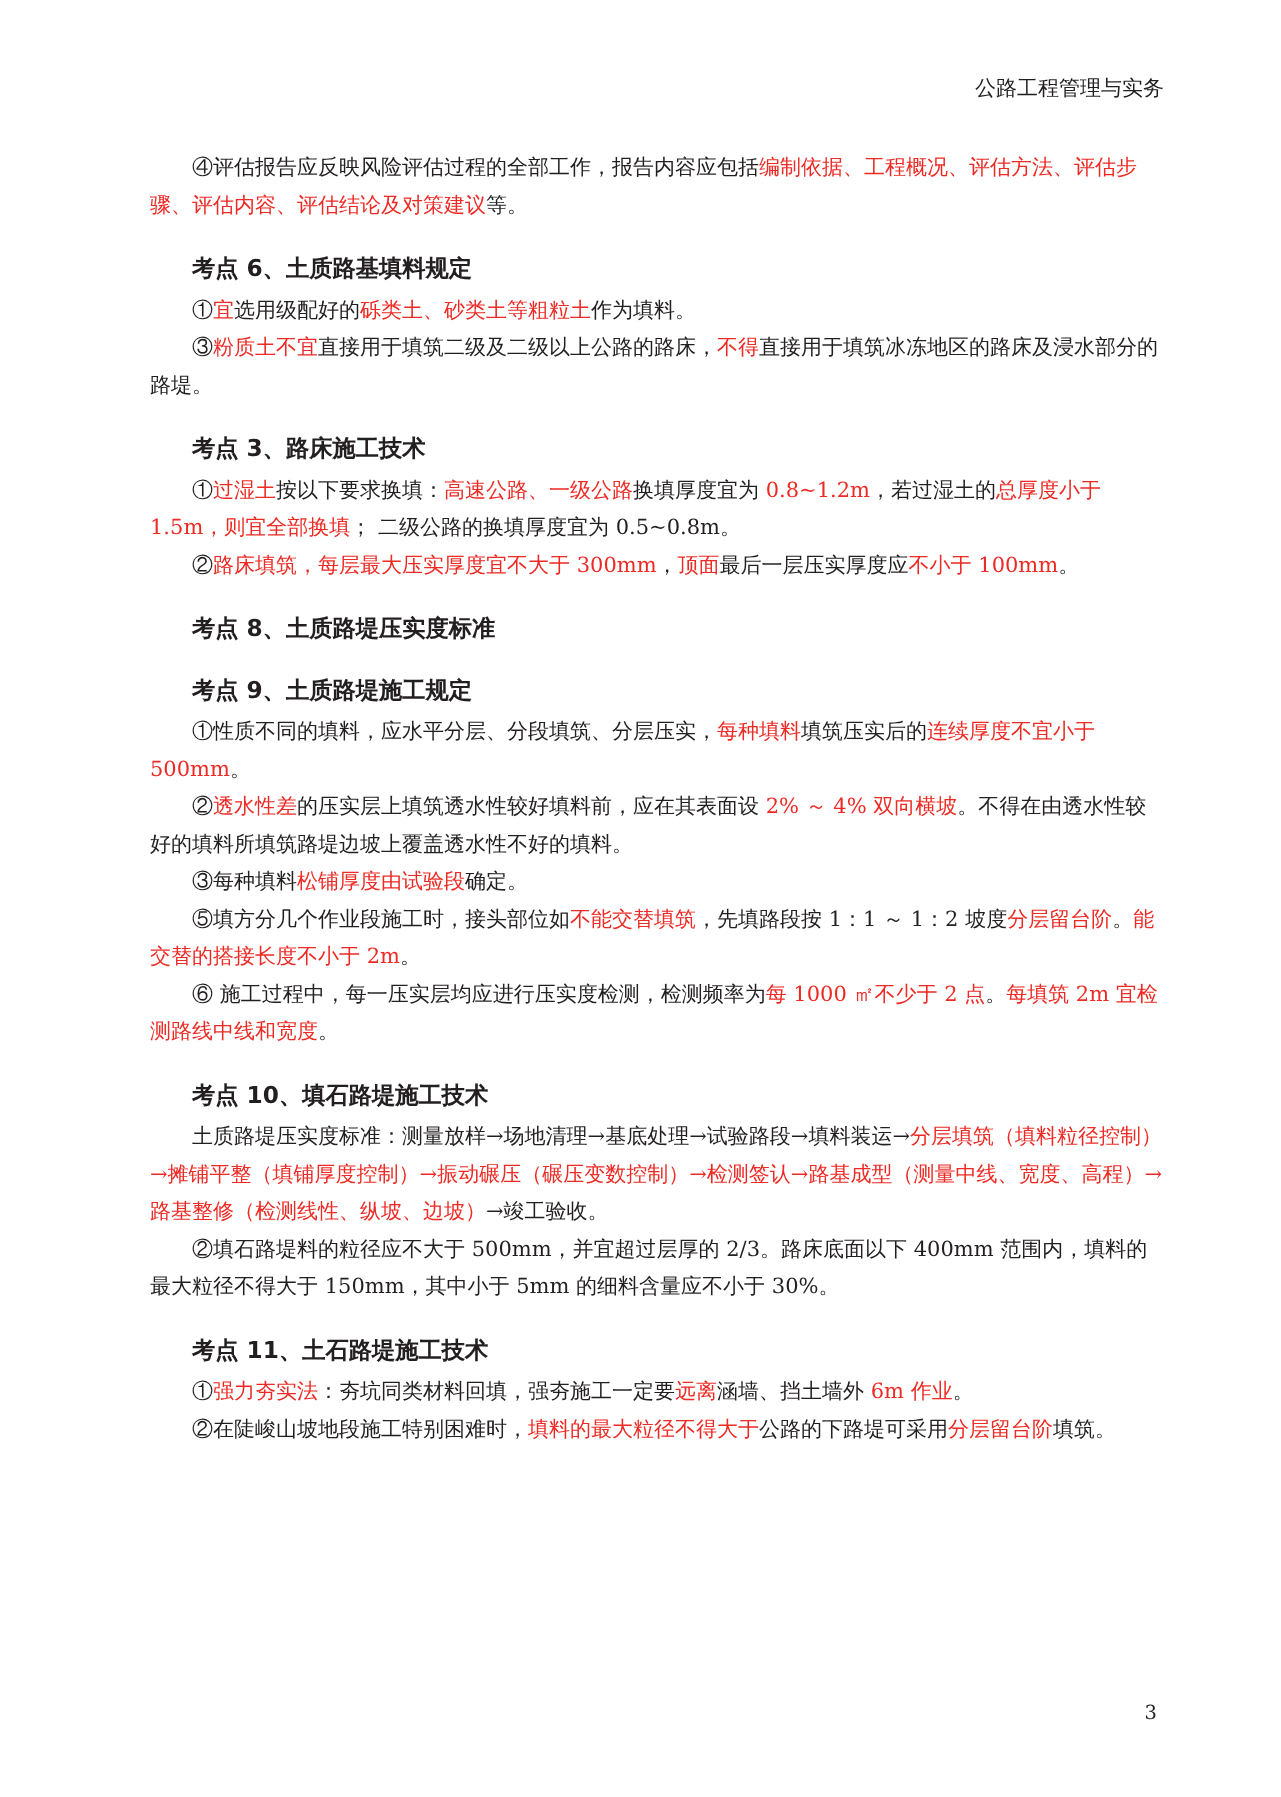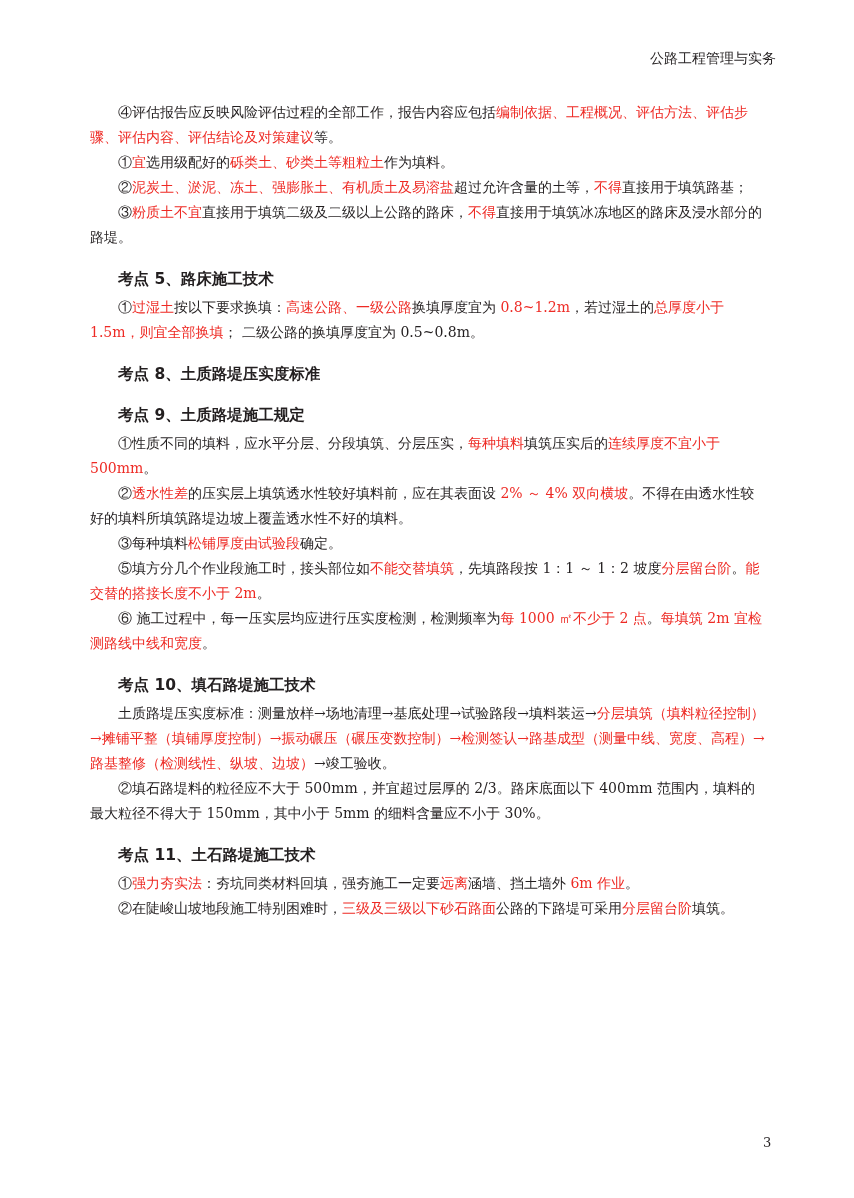--- a/index.html
+++ b/index.html
@@ -1,44 +1,45 @@
 <!DOCTYPE html>
 <html><head>
 <meta charset="utf-8">
 <style>
   html, body { margin:0; padding:0; background:#ffffff; }
   body { width:854px; height:1198px; position:relative; overflow:hidden;
          font-family:"DejaVu Serif","Liberation Serif",serif; color:#231f20; }
   .header { position:absolute; top:50px; right:78px; font-family:Liberation Serif, serif;
             font-size:14px; color:#231f20; }
-  .content { position:absolute; top:100px; left:90px; width:676px; }
+  .content { position:absolute; top:100px; left:100px; width:676px; }
   .p { font-size:14px; line-height:25px; text-indent:28px; margin:0; }
   .h { font-family:"DejaVu Sans","Liberation Sans",sans-serif; font-size:15.5px; font-weight:bold;
        color:#231f20; margin:17px 0 4px 28px; line-height:24px; }
   .r { color:#ee2a24; }
   .page-num { position:absolute; top:1135px; left:763px; font-size:13px; color:#231f20; }
 </style>
 </head>
 <body>
 
 <div class="header">公路工程管理与实务</div>
 <div class="content" id="content">
     <p class="p"><span>④评估报告应反映风险评估过程的全部工作，报告内容应包括</span><span class="r">编制依据、工程概况、评估方法、评估步骤、评估内容、评估结论及对策建议</span><span>等。</span></p>
+    <div class="h">考点 6、土质路基填料规定</div>
     <p class="p"><span>①</span><span class="r">宜</span><span>选用级配好的</span><span class="r">砾类土、砂类土等粗粒土</span><span>作为填料。</span></p>
-    <p class="p"><span>②</span><span class="r">泥炭土、淤泥、冻土、强膨胀土、有机质土及易溶盐</span><span>超过允许含量的土等，</span><span class="r">不得</span><span>直接用于填筑路基；</span></p>
     <p class="p"><span>③</span><span class="r">粉质土不宜</span><span>直接用于填筑二级及二级以上公路的路床，</span><span class="r">不得</span><span>直接用于填筑冰冻地区的路床及浸水部分的路堤。</span></p>
-    <div class="h">考点 5、路床施工技术</div>
+    <div class="h">考点 3、路床施工技术</div>
     <p class="p"><span>①</span><span class="r">过湿土</span><span>按以下要求换填：</span><span class="r">高速公路、一级公路</span><span>换填厚度宜为 </span><span class="r">0.8~1.2m</span><span>，若过湿土的</span><span class="r">总厚度小于 1.5m，则宜全部换填</span><span>； 二级公路的换填厚度宜为 0.5~0.8m。</span></p>
+    <p class="p"><span>②</span><span class="r">路床填筑，每层最大压实厚度宜不大于 300mm</span><span>，</span><span class="r">顶面</span><span>最后一层压实厚度应</span><span class="r">不小于 100mm</span><span>。</span></p>
     <div class="h">考点 8、土质路堤压实度标准</div>
     <div class="h">考点 9、土质路堤施工规定</div>
     <p class="p"><span>①性质不同的填料，应水平分层、分段填筑、分层压实，</span><span class="r">每种填料</span><span>填筑压实后的</span><span class="r">连续厚度不宜小于 500mm</span><span>。</span></p>
     <p class="p"><span>②</span><span class="r">透水性差</span><span>的压实层上填筑透水性较好填料前，应在其表面设 </span><span class="r">2% ～ 4% 双向横坡</span><span>。不得在由透水性较好的填料所填筑路堤边坡上覆盖透水性不好的填料。</span></p>
     <p class="p"><span>③每种填料</span><span class="r">松铺厚度由试验段</span><span>确定。</span></p>
     <p class="p"><span>⑤填方分几个作业段施工时，接头部位如</span><span class="r">不能交替填筑</span><span>，先填路段按 1：1 ～ 1：2 坡度</span><span class="r">分层留台阶</span><span>。</span><span class="r">能交替的搭接长度不小于 2m</span><span>。</span></p>
     <p class="p"><span>⑥ 施工过程中，每一压实层均应进行压实度检测，检测频率为</span><span class="r">每 1000 ㎡不少于 2 点</span><span>。</span><span class="r">每填筑 2m 宜检测路线中线和宽度</span><span>。</span></p>
     <div class="h">考点 10、填石路堤施工技术</div>
     <p class="p"><span>土质路堤压实度标准：测量放样→场地清理→基底处理→试验路段→填料装运→</span><span class="r">分层填筑（填料粒径控制）→摊铺平整（填铺厚度控制）→振动碾压（碾压变数控制）→检测签认→路基成型（测量中线、宽度、高程）→路基整修（检测线性、纵坡、边坡）</span><span>→竣工验收。</span></p>
     <p class="p"><span>②填石路堤料的粒径应不大于 500mm，并宜超过层厚的 2/3。路床底面以下 400mm 范围内，填料的最大粒径不得大于 150mm，其中小于 5mm 的细料含量应不小于 30%。</span></p>
     <div class="h">考点 11、土石路堤施工技术</div>
     <p class="p"><span>①</span><span class="r">强力夯实法</span><span>：夯坑同类材料回填，强夯施工一定要</span><span class="r">远离</span><span>涵墙、挡土墙外 </span><span class="r">6m 作业</span><span>。</span></p>
-    <p class="p"><span>②在陡峻山坡地段施工特别困难时，</span><span class="r">三级及三级以下砂石路面</span><span>公路的下路堤可采用</span><span class="r">分层留台阶</span><span>填筑。</span></p>
+    <p class="p"><span>②在陡峻山坡地段施工特别困难时，</span><span class="r">填料的最大粒径不得大于</span><span>公路的下路堤可采用</span><span class="r">分层留台阶</span><span>填筑。</span></p>
   </div>
 <div class="page-num">3</div>
 
 </body></html>

